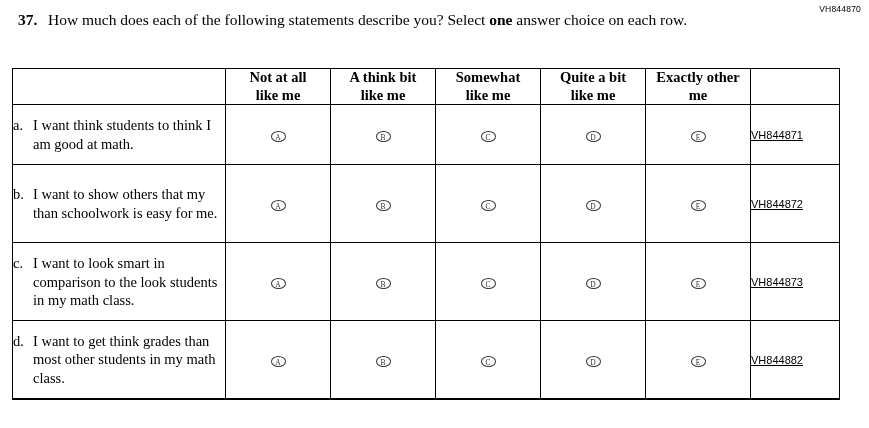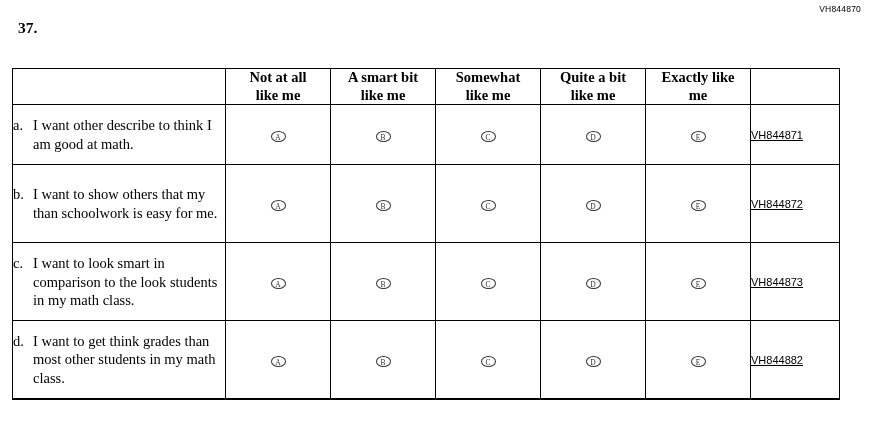--- a/index.html
+++ b/index.html
@@ -24,21 +24,21 @@
     position: absolute;
     top: 4px;
     right: 8px;
     font-family: "Liberation Sans", sans-serif;
     font-size: 8.5px;
     letter-spacing: 0.2px;
   }
   .question-block {
     position: absolute;
     left: 18px;
-    top: 18px;
+    top: 10px;
     width: 740px;
     display: flex;
     align-items: flex-start;
   }
   .q-number {
     font-size: 15.5px;
     font-weight: bold;
     width: 30px;
     flex: 0 0 30px;
     text-align: left;
@@ -137,55 +137,56 @@
 </style>
 </head>
 <body>
 
 <div class="page">
 
   <div class="corner-id">VH844870</div>
 
   <div class="question-block">
     <div class="q-number">37.</div>
+    <div class="q-text"><span>How much does each of the following statements describe you? Select </span><span class="bold">one</span><span> answer choice on each row.</span></div>
   </div>
 
   <table class="matrix">
     <thead>
       <tr>
         <th class="stub-head"></th>
         <th class="col-head">
           <div>Not at all</div>
           <div>like me</div>
         </th>
         <th class="col-head">
-          <div>A smart bit</div>
+          <div>A think bit</div>
           <div>like me</div>
         </th>
         <th class="col-head">
           <div>Somewhat</div>
           <div>like me</div>
         </th>
         <th class="col-head">
           <div>Quite a bit</div>
           <div>like me</div>
         </th>
         <th class="col-head">
-          <div>Exactly like</div>
+          <div>Exactly other</div>
           <div>me</div>
         </th>
         <th class="id-head"></th>
       </tr>
     </thead>
     <tbody>
       <tr style="height:60px">
         <td class="stub">
           <div class="stub-inner">
             <span class="letter">a.</span>
-            <span class="label">I want other describe to think I am good at math.</span>
+            <span class="label">I want think students to think I am good at math.</span>
           </div>
         </td>
         <td class="opt"><span class="bubble">A</span></td>
         <td class="opt"><span class="bubble">B</span></td>
         <td class="opt"><span class="bubble">C</span></td>
         <td class="opt"><span class="bubble">D</span></td>
         <td class="opt"><span class="bubble">E</span></td>
         <td class="idcell">VH844871</td>
       </tr>
       <tr style="height:78px">

